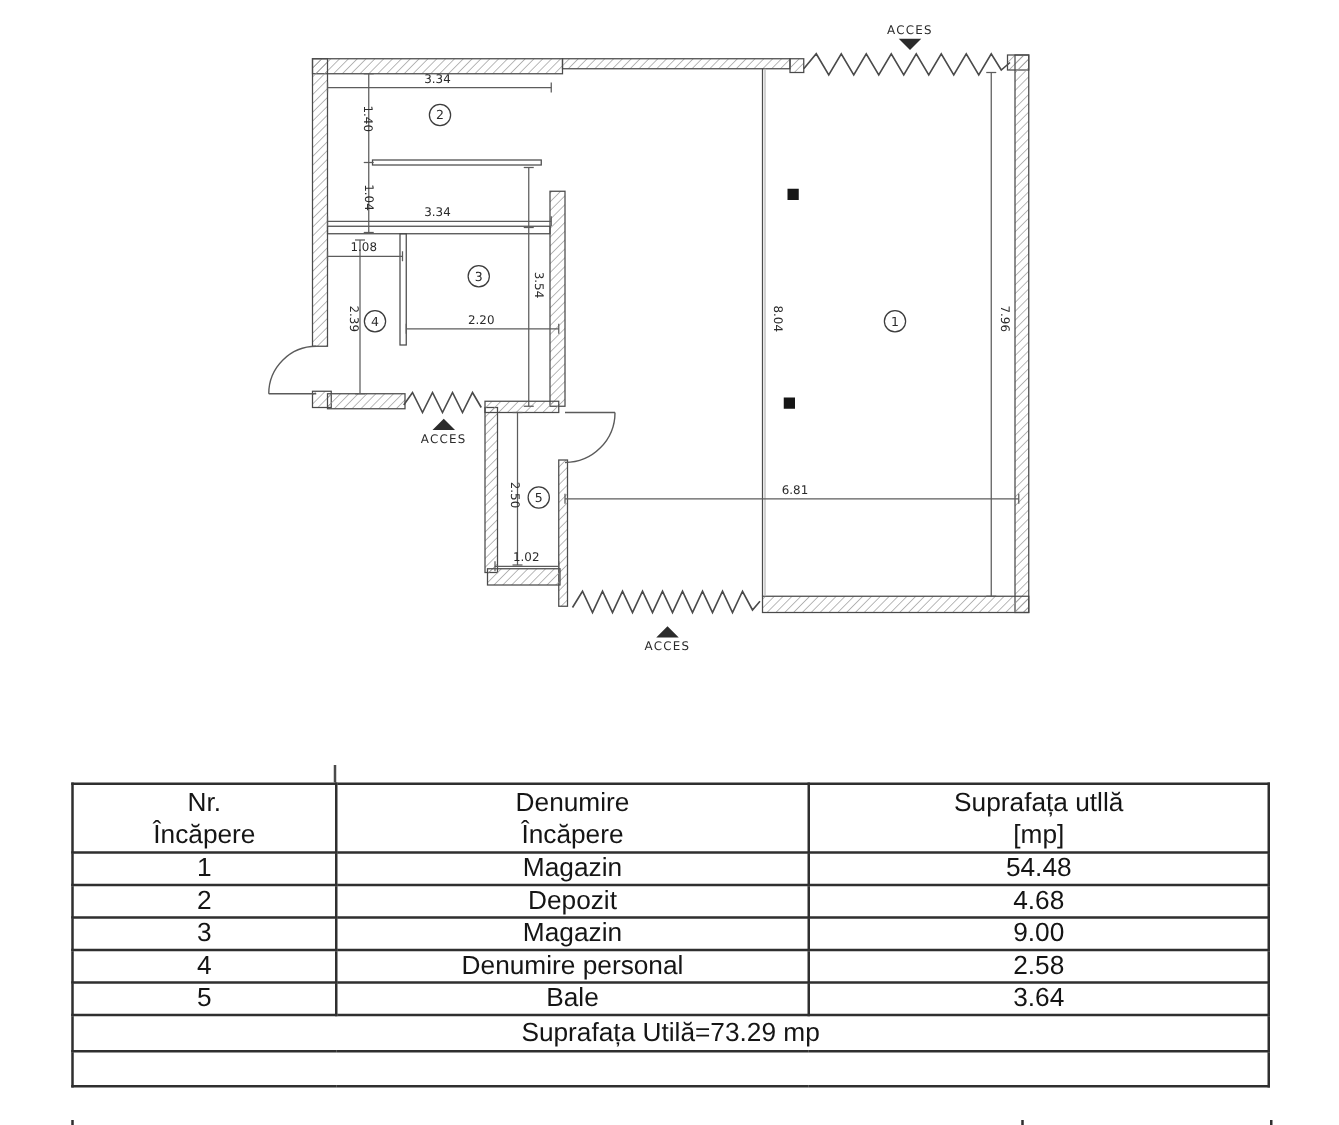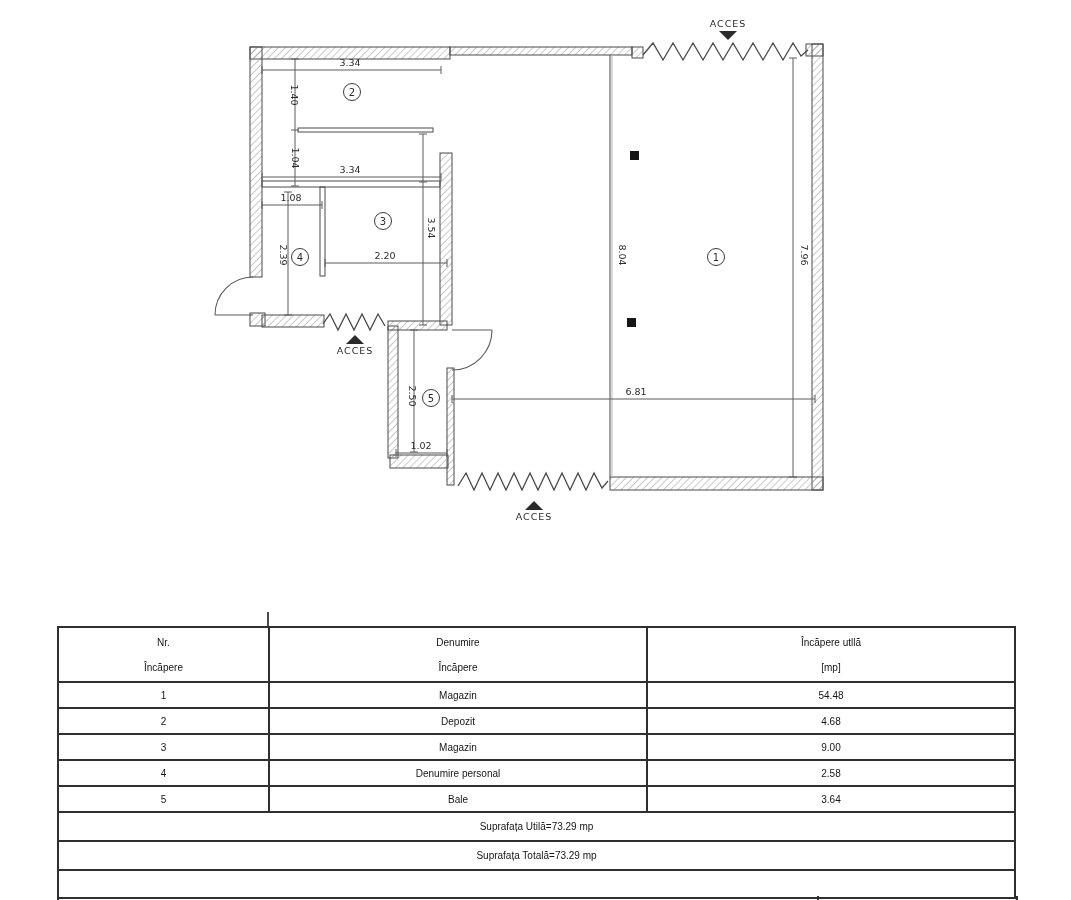--- a/index.html
+++ b/index.html
@@ -7,21 +7,21 @@
         font-family:"Liberation Sans",sans-serif;color:#111;}
   svg{position:absolute;left:0;top:0;}
   svg text{font-family:"DejaVu Sans",sans-serif;fill:#2b2b2b;}
   .dim{font-size:9.5px;}
   .acc{font-size:9.5px;letter-spacing:1px;}
   .roomnum{font-size:10px;}
   
   table.areas{position:absolute;left:57px;top:626px;width:957px;border-collapse:collapse;
               table-layout:fixed;}
   table.areas td{border:2px solid #2f2f2f;text-align:center;vertical-align:middle;
-                 font-size:10px;color:#151515;padding:0;overflow:hidden;}
+                 font-size:21px;color:#151515;padding:0;overflow:hidden;}
   td.hdr{height:53px;line-height:25px;}
   td.row{height:24px;}
   td.sum{height:27px;}
   td.empty{height:26px;}
   .botstub{position:absolute;left:57px;top:896px;width:957px;height:4px;
            border-left:2px solid #2f2f2f;border-right:2px solid #2f2f2f;}
   .botstub .div{position:absolute;left:758px;top:0;width:2px;height:4px;background:#2f2f2f;}
   .prestub{position:absolute;left:267px;top:612px;width:2px;height:14px;background:#4a4a4a;}
 </style>
 </head>
@@ -178,21 +178,21 @@
         <tr>
       <td class="hdr">
         <div>Nr.</div>
         <div>Încăpere</div>
       </td>
       <td class="hdr">
         <div>Denumire</div>
         <div>Încăpere</div>
       </td>
       <td class="hdr">
-        <div>Încăpere utllă</div>
+        <div>Suprafața utllă</div>
         <div>[mp]</div>
       </td>
     </tr>
     <tr>
       <td class="row">1</td>
       <td class="row">Magazin</td>
       <td class="row">54.48</td>
     </tr>
     <tr>
       <td class="row">2</td>
@@ -211,23 +211,20 @@
     </tr>
     <tr>
       <td class="row">5</td>
       <td class="row">Bale</td>
       <td class="row">3.64</td>
     </tr>
     <tr>
       <td class="sum" colspan="3">Suprafața Utilă=73.29 mp</td>
     </tr>
     <tr>
-      <td class="sum" colspan="3">Suprafața Totală=73.29 mp</td>
-    </tr>
-    <tr>
       <td class="empty" colspan="3"></td>
     </tr>
   </tbody>
     </table>
 
   <div class="botstub">
     <div class="div"></div>
   </div>
 
 </div>

